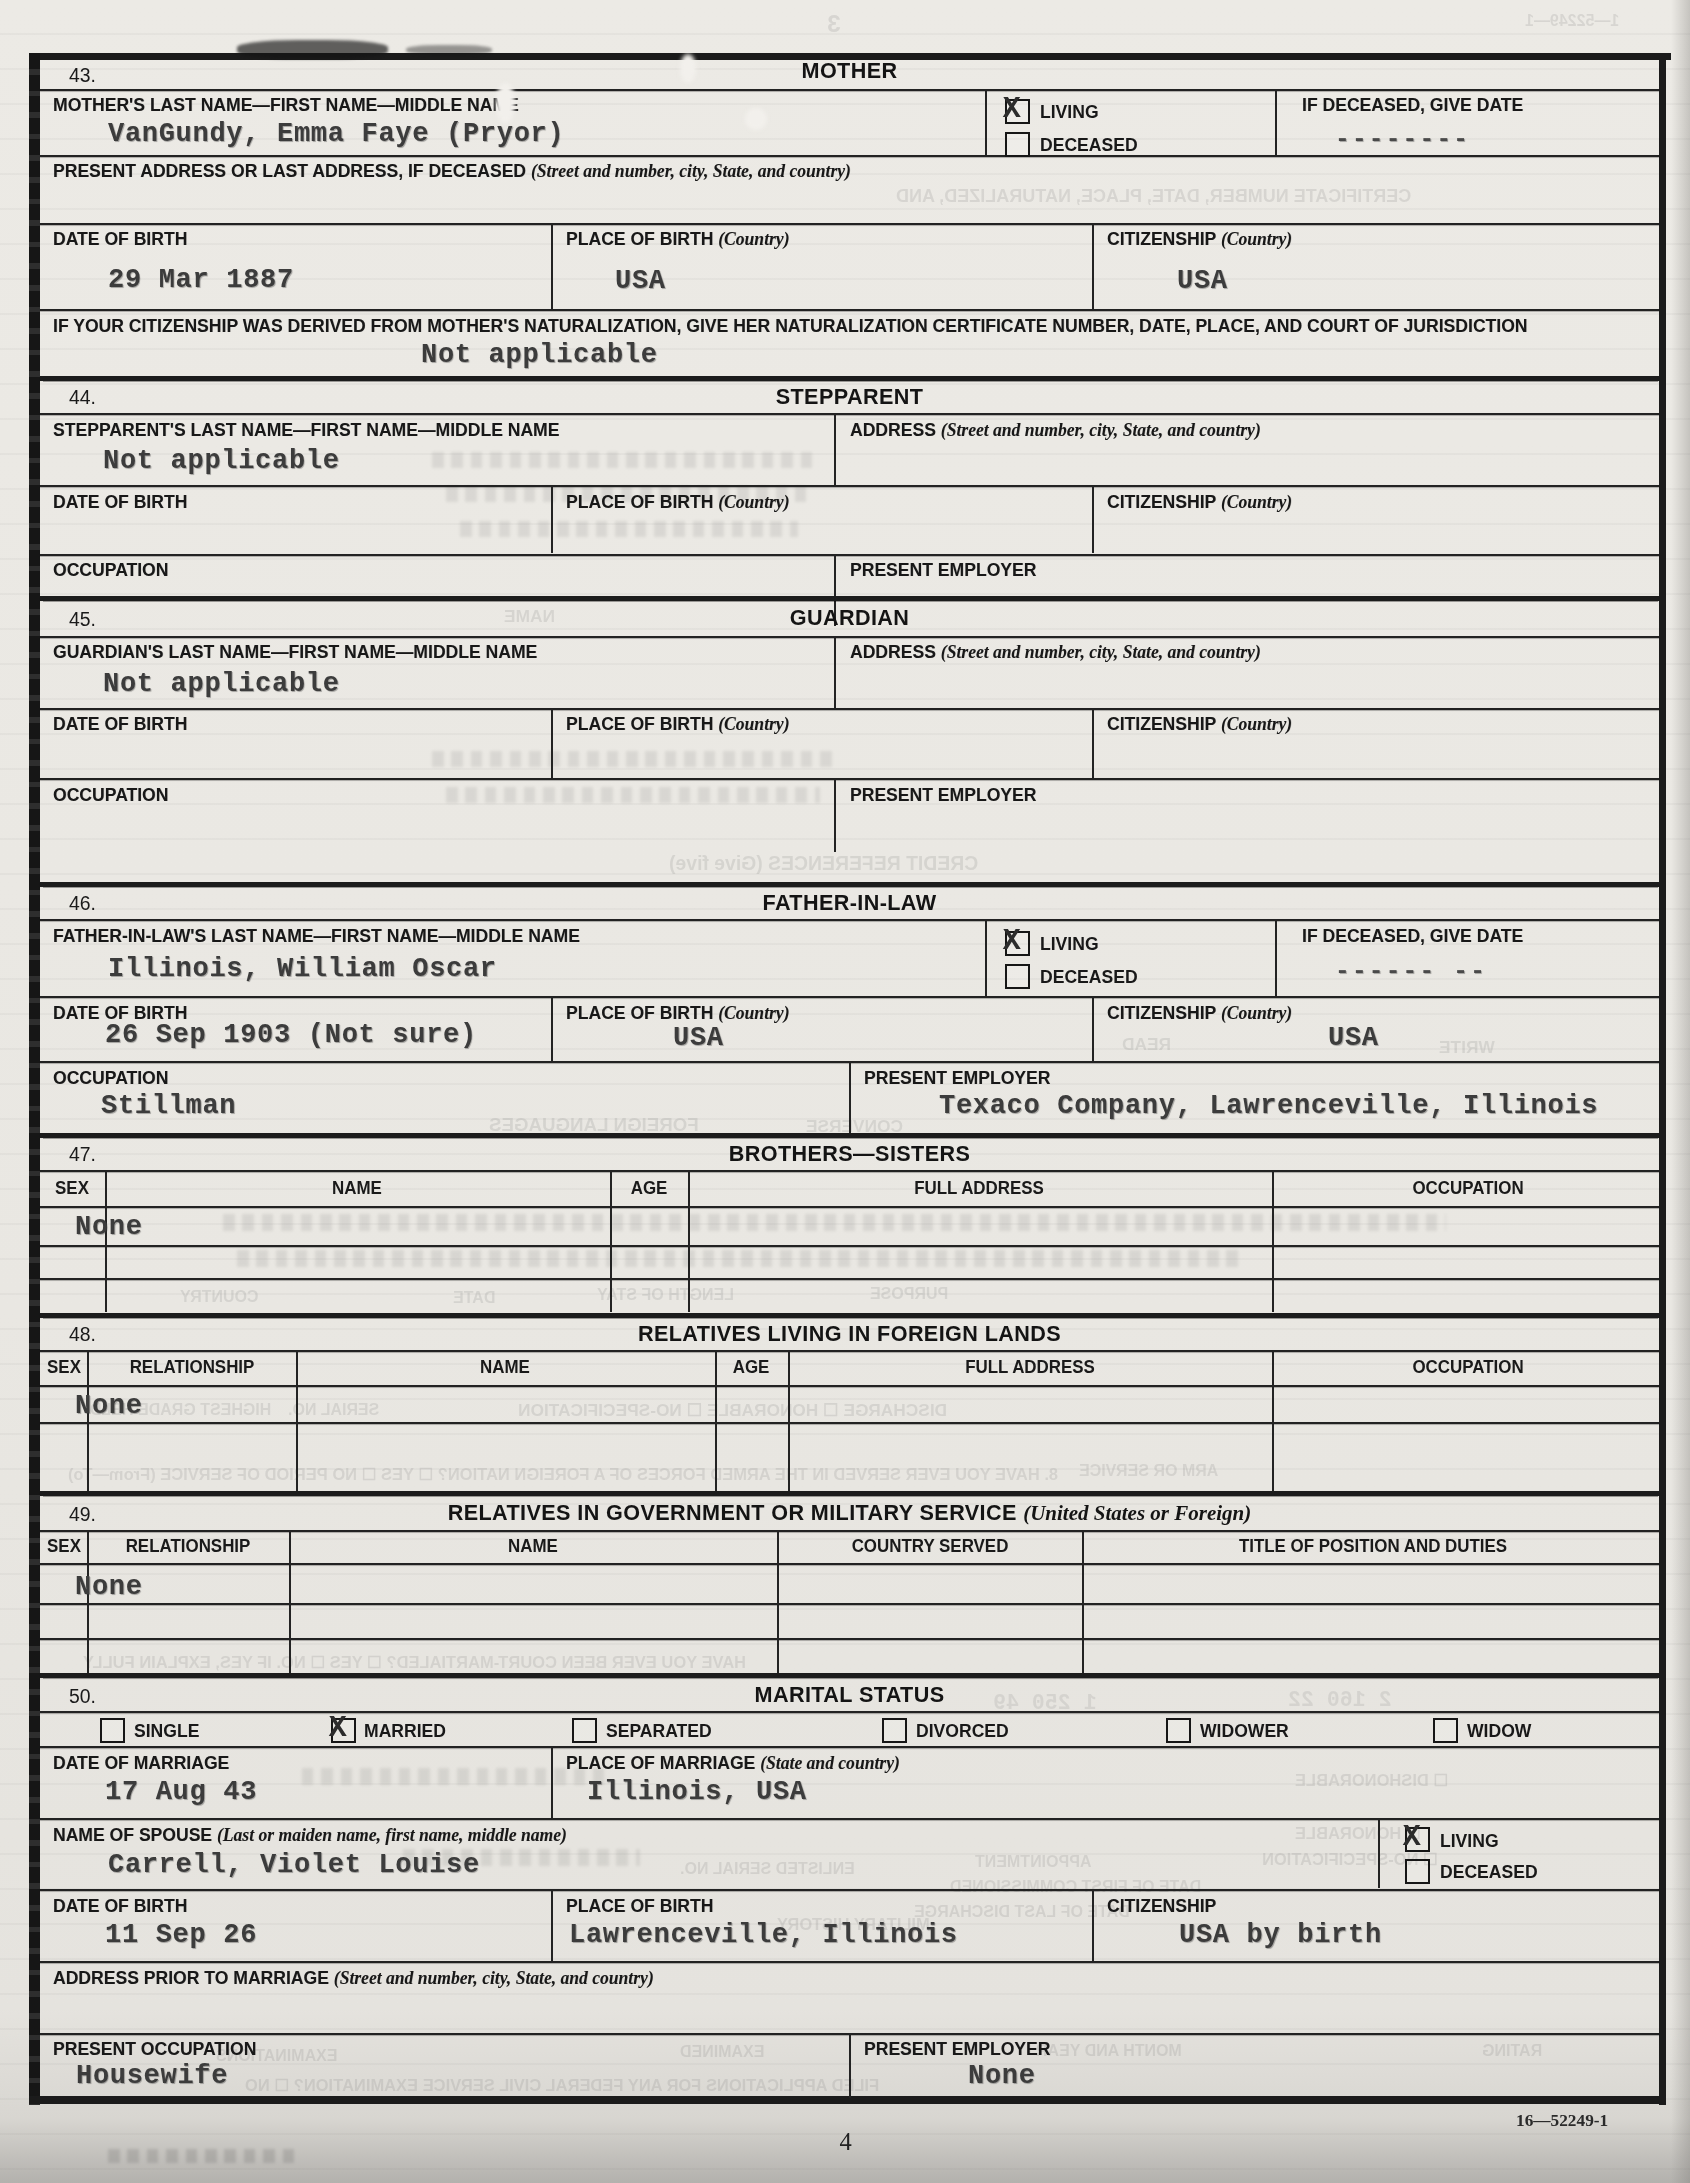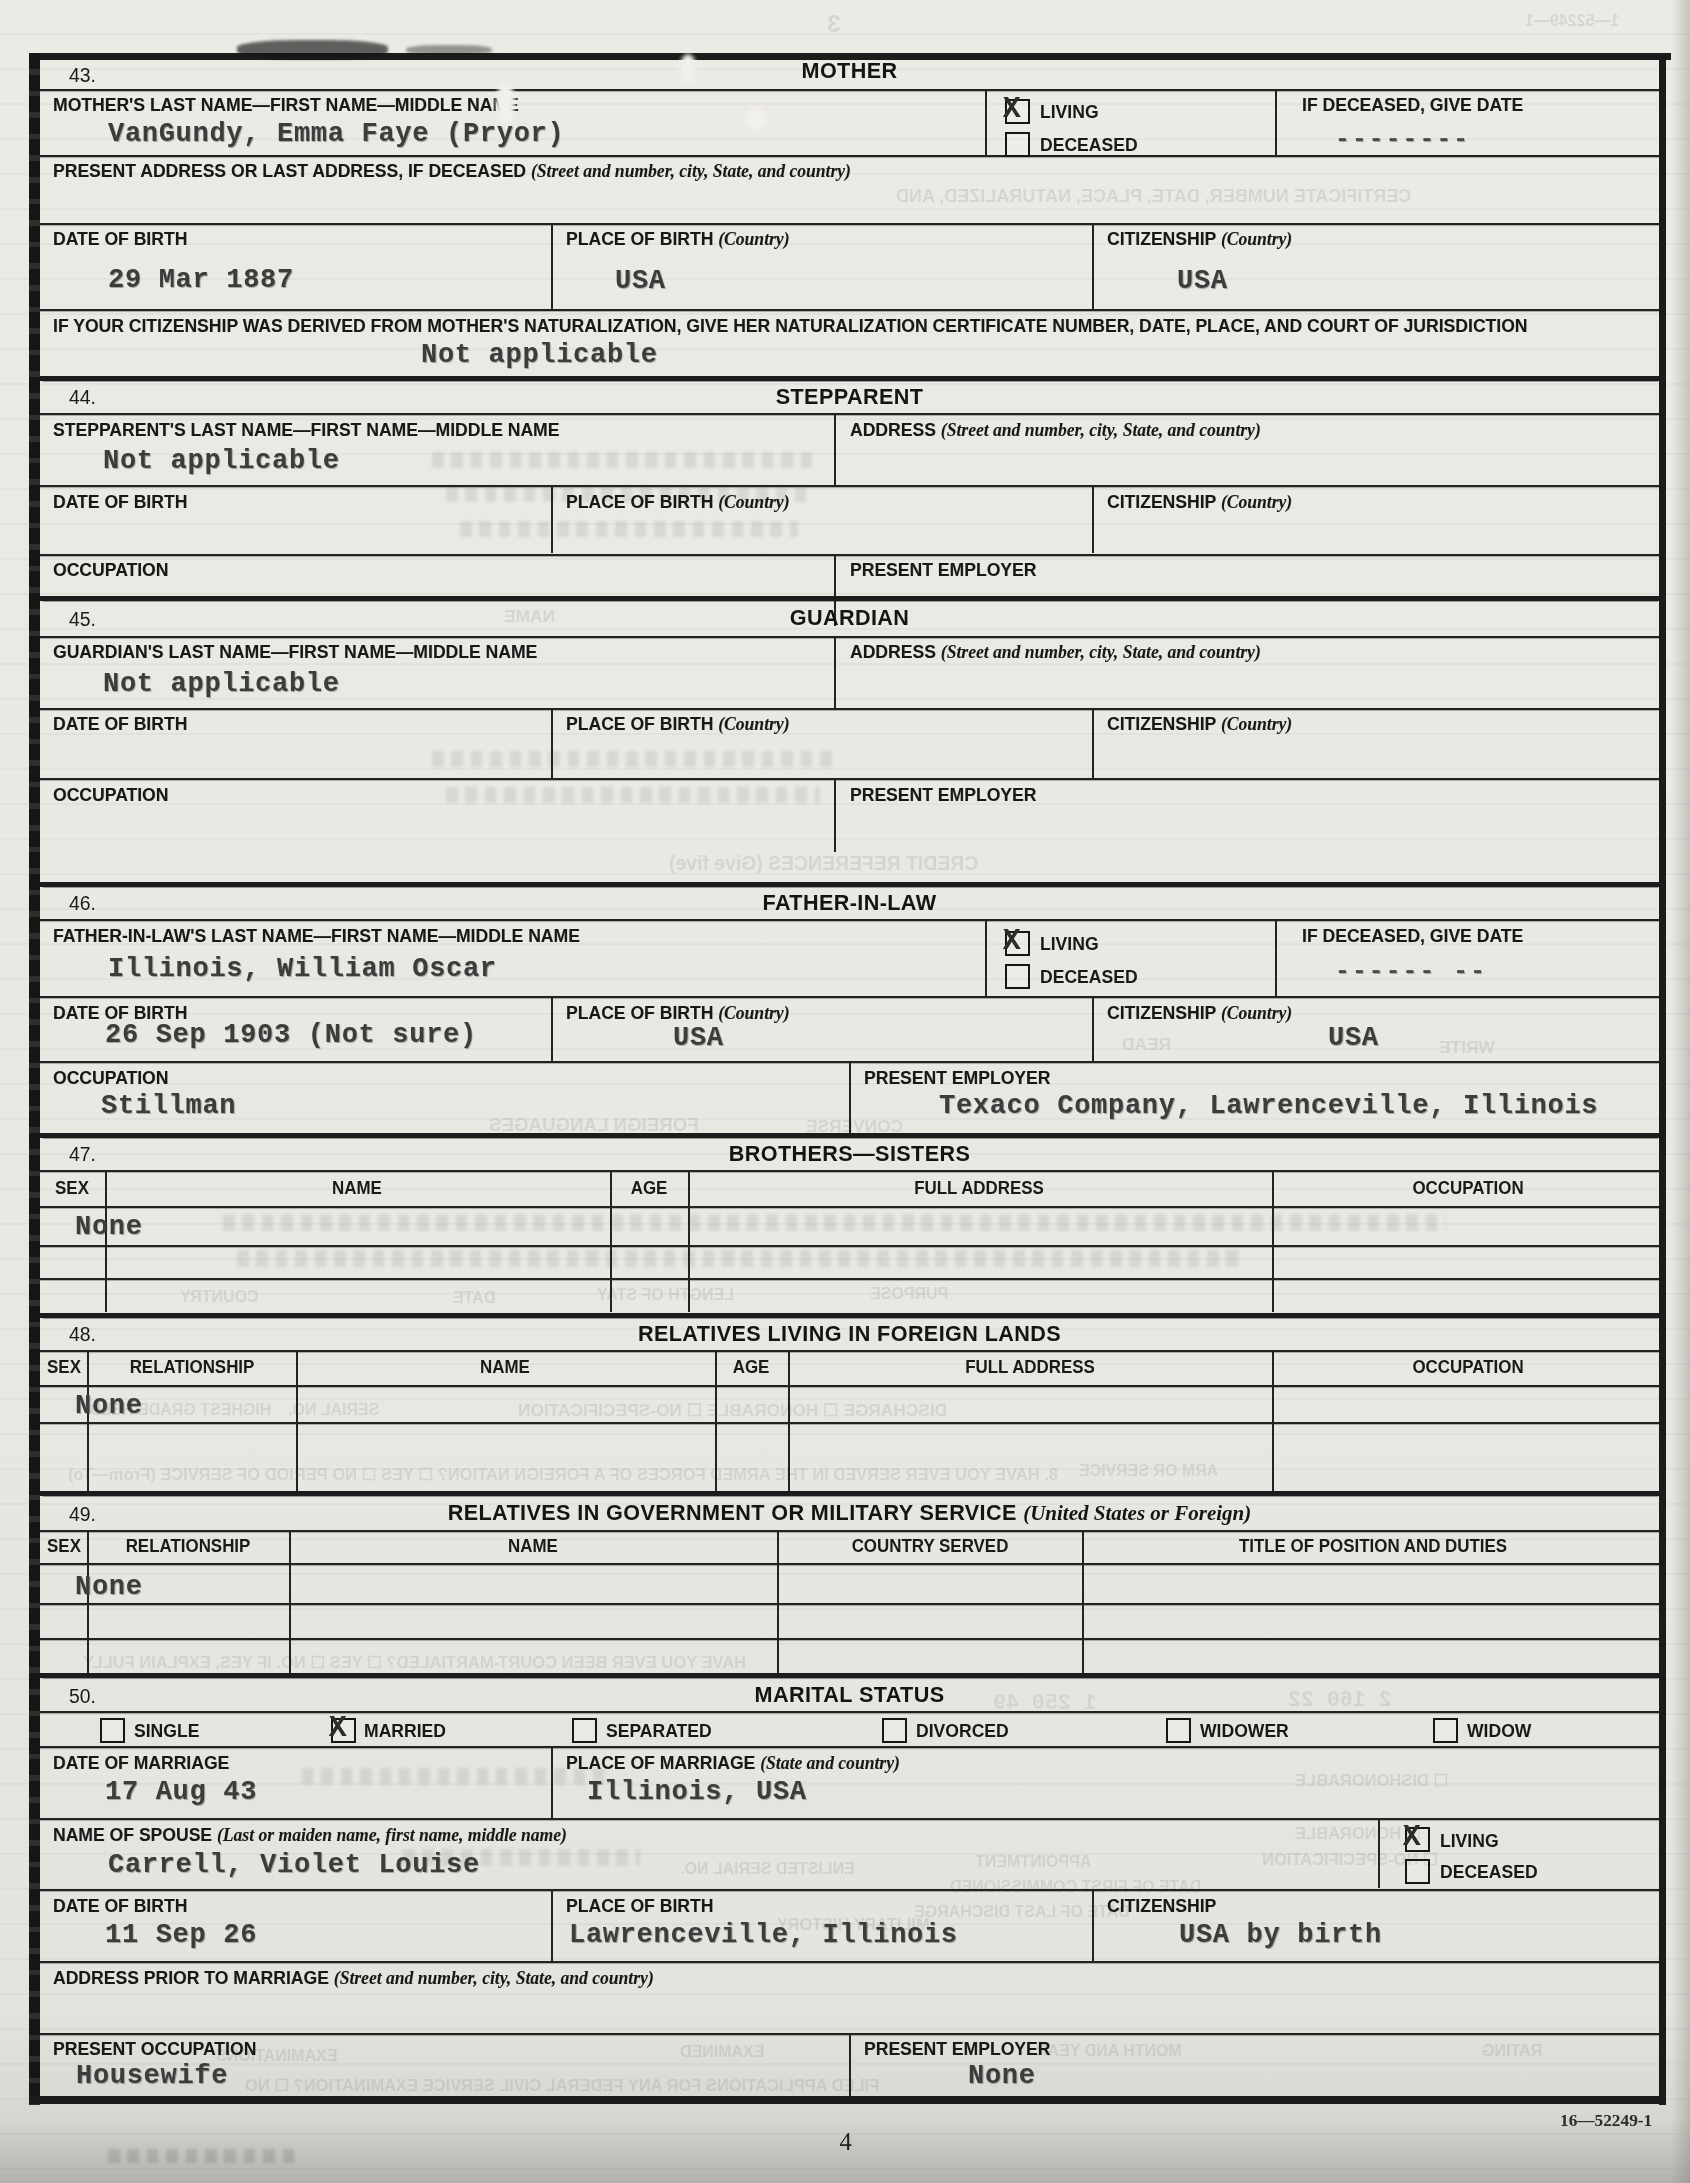--- a/index.html
+++ b/index.html
@@ -357,16 +357,16 @@
     <div class="typed big" style="left:1139px;top:247px">USA by birth</div>
 
     <div class="lbl" style="left:13px;top:294px"><span>ADDRESS PRIOR TO MARRIAGE</span> <span class="paren">(Street and number, city, State, and country)</span></div>
 
     <div class="lbl" style="left:13px;top:365px">PRESENT OCCUPATION</div>
     <div class="typed big" style="left:36px;top:388px">Housewife</div>
     <div class="lbl" style="left:824px;top:365px">PRESENT EMPLOYER</div>
     <div class="typed big" style="left:928px;top:388px">None</div>
   </div>
 
-  <div class="footer-code" style="left:1560px;top:2111px">16—52249-1</div>
+  <div class="footer-code" style="left:1516px;top:2111px">16—52249-1</div>
   <div class="footer-page" style="top:2128px">4</div>
 </div>
 
 
 </body></html>

